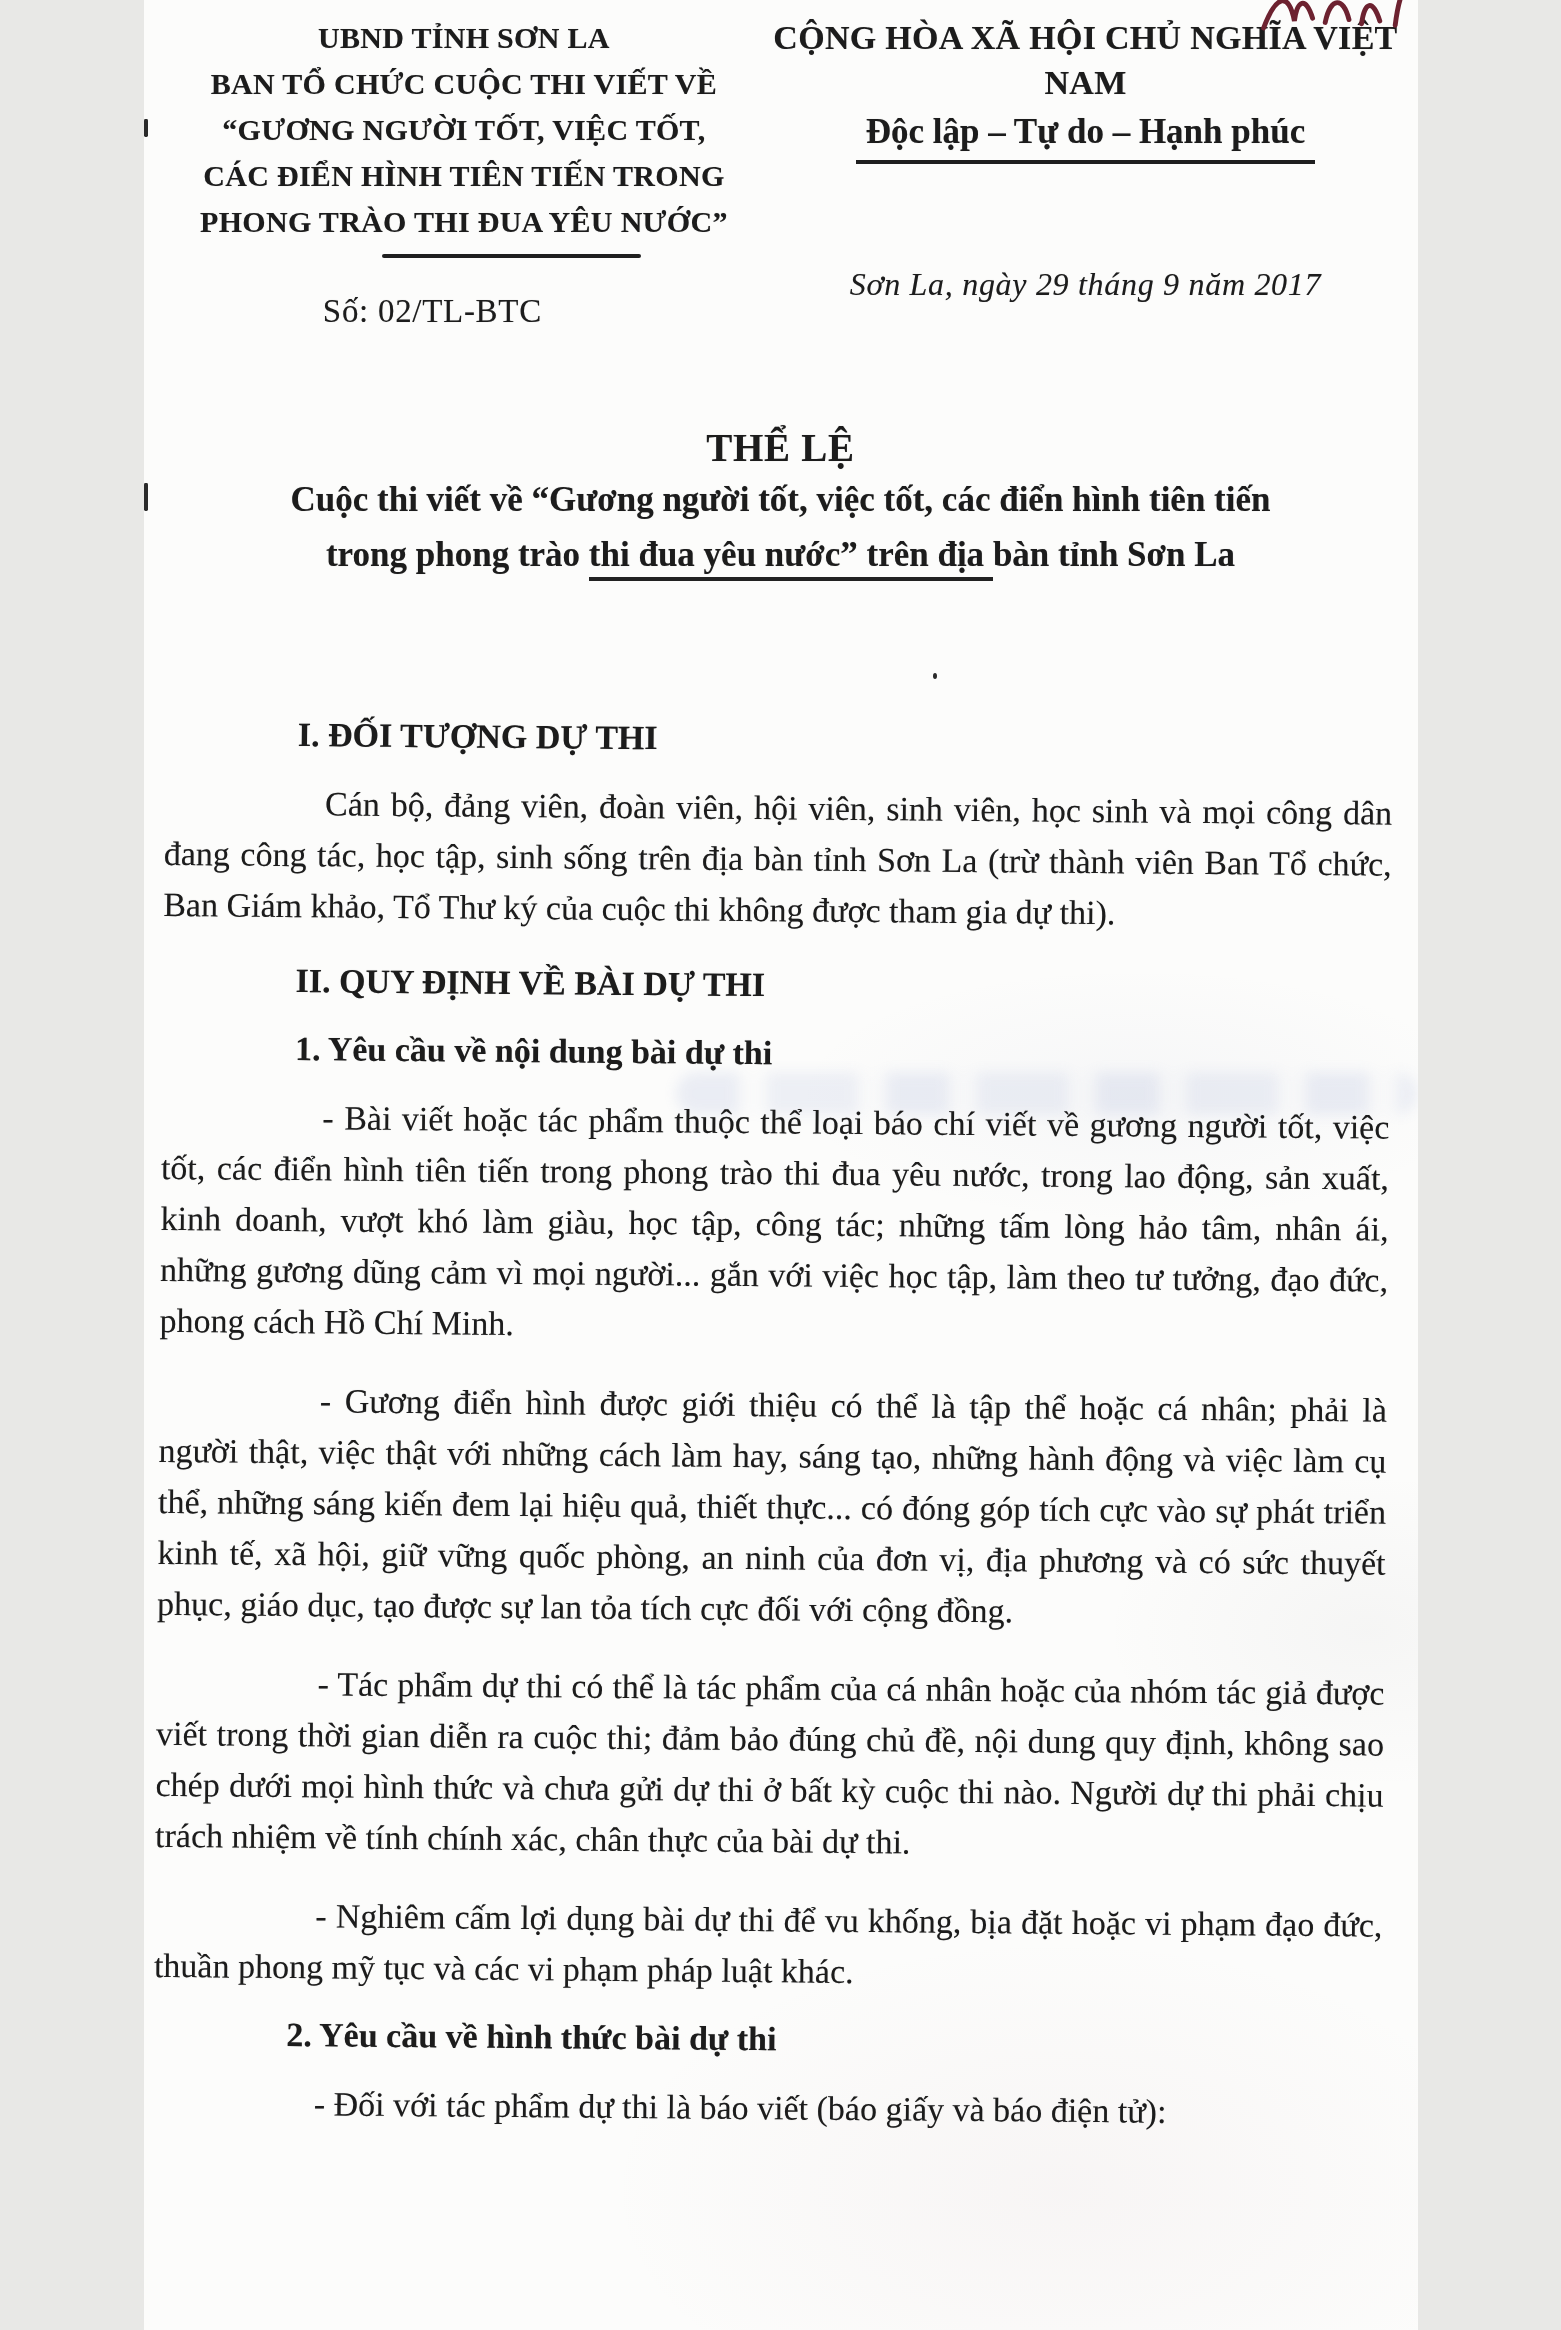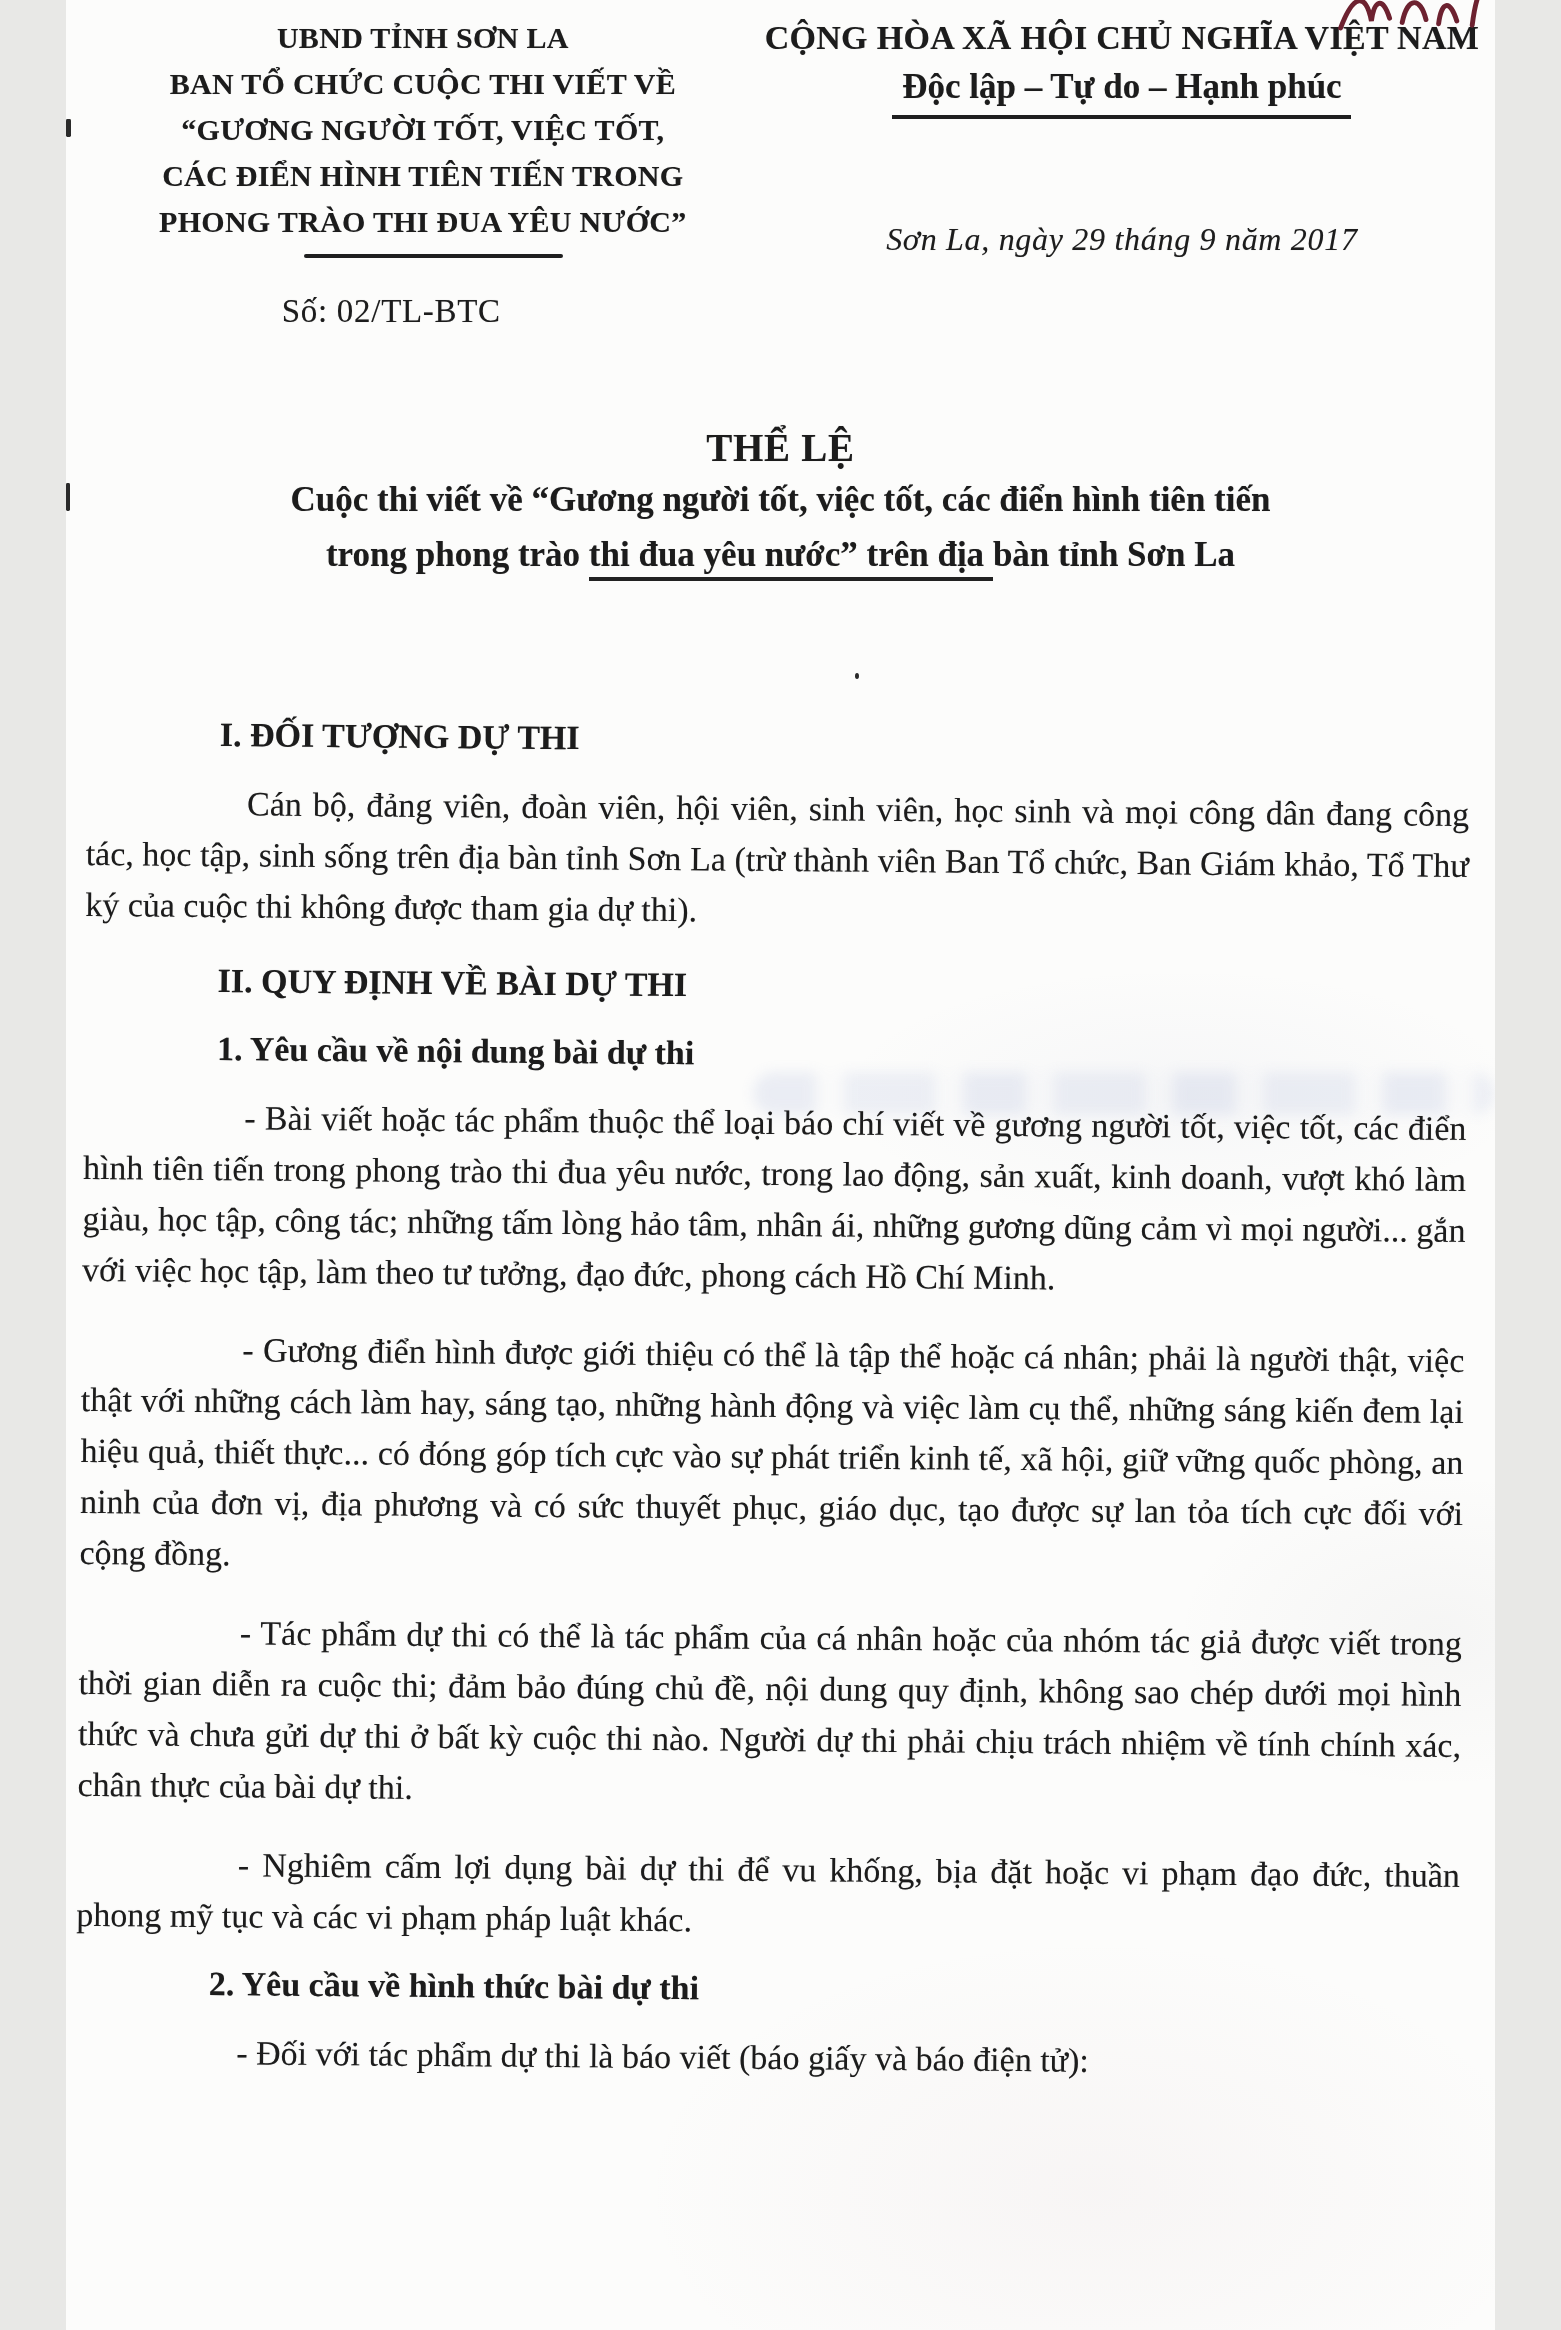--- a/index.html
+++ b/index.html
@@ -1,18 +1,18 @@
 <!DOCTYPE html>
 <html style="font-size:11.2px"><head>
 <meta charset="utf-8">
 <style>
   html,body{margin:0;padding:0;background:#e8e8e6;}
   .sheet{
     position:relative;
-    width:1429px;height:2330px;
+    width:1274px;height:2330px;
     margin:0 auto;
     background:#fcfcfb;
     overflow:hidden;
     font-family:"Liberation Serif", serif;
     color:#1c1c1c;
     text-shadow:0 0 0.7px rgba(25,25,25,.38);
   }
   
   .sheet::before{
     content:"";position:absolute;inset:0;pointer-events:none;

